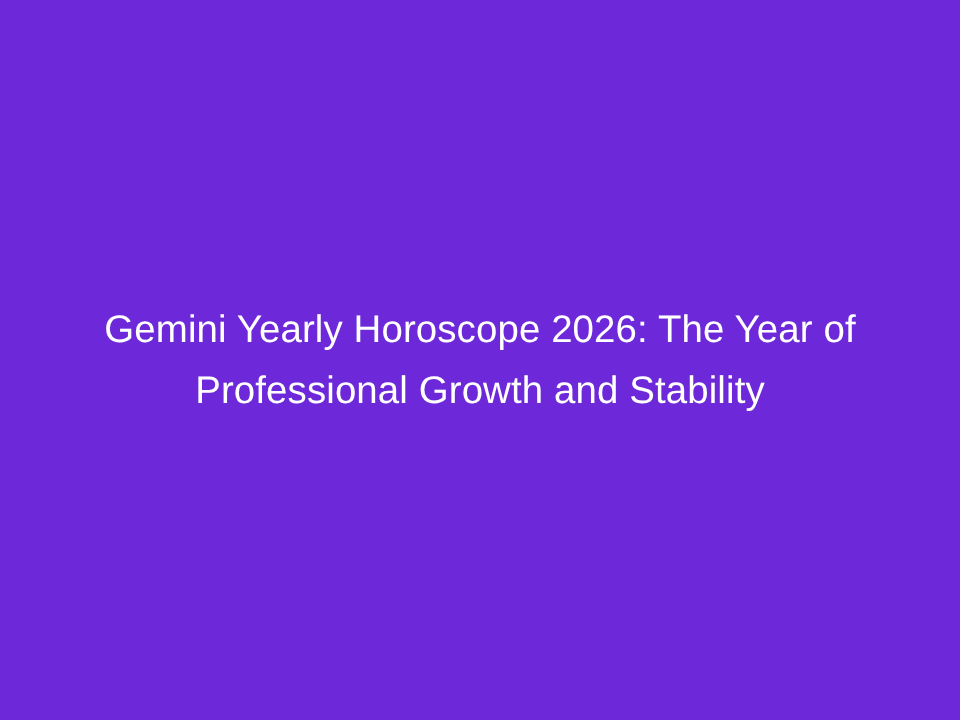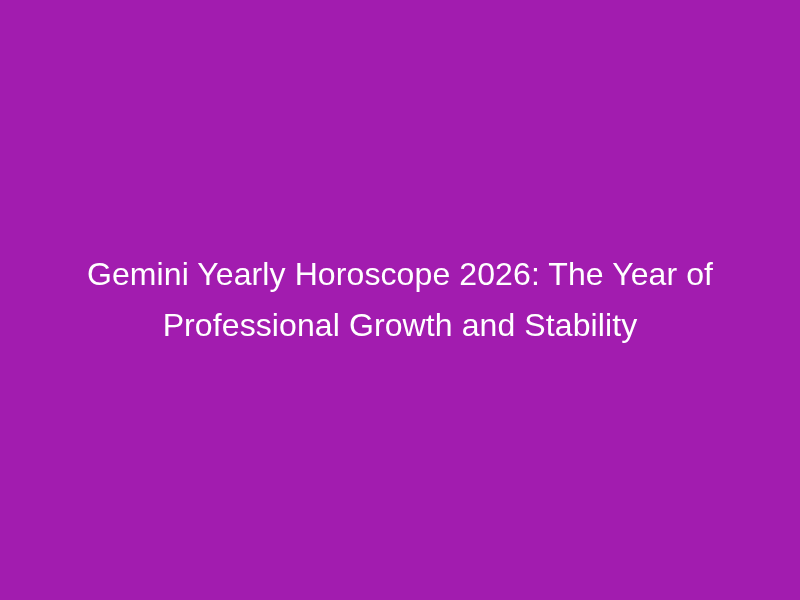--- a/index.html
+++ b/index.html
@@ -15,21 +15,21 @@
     font-family: "Liberation Sans", sans-serif;
     background: #fc6060;
   }
 
   
   .hero-card {
     position: relative;
     box-sizing: border-box;
     width: 800px;
     height: 600px;
-    background-color: #a21caf;
+    background-color: #6d28d9;
     display: flex;
     align-items: center;
     justify-content: center;
   }
 
   
   .hero-title-wrap {
     width: 690px;
     display: block;
     text-align: center;

